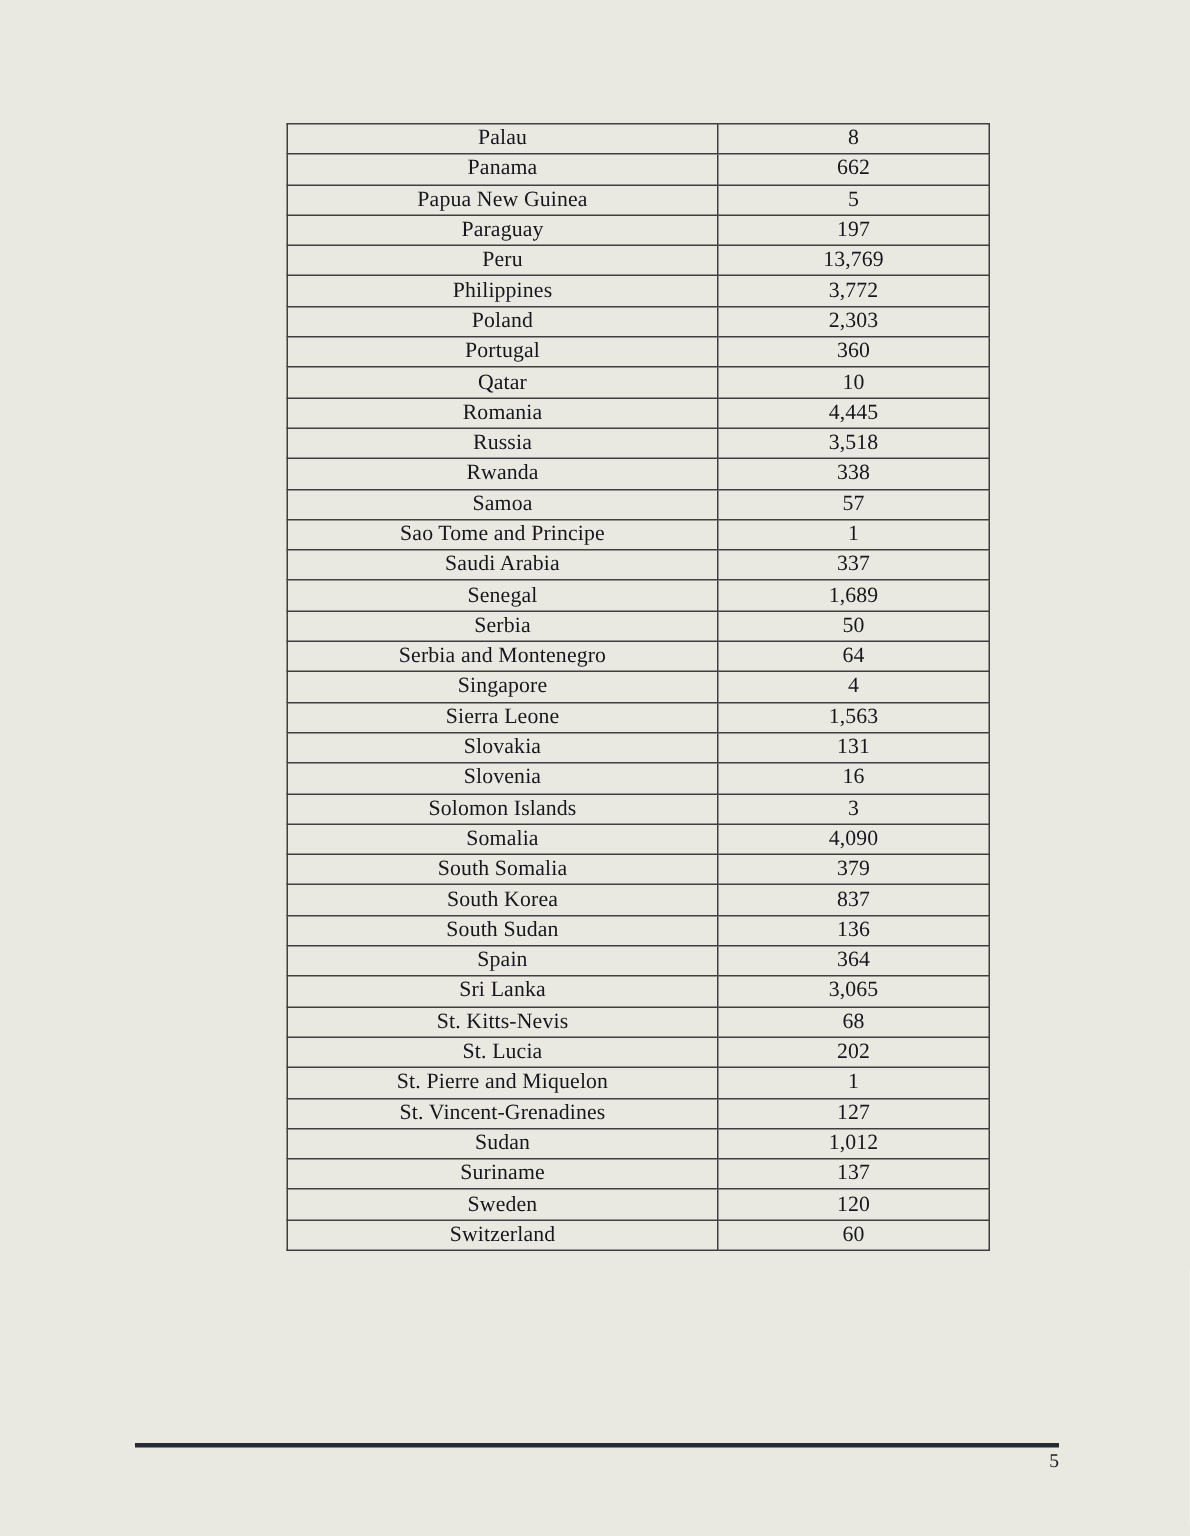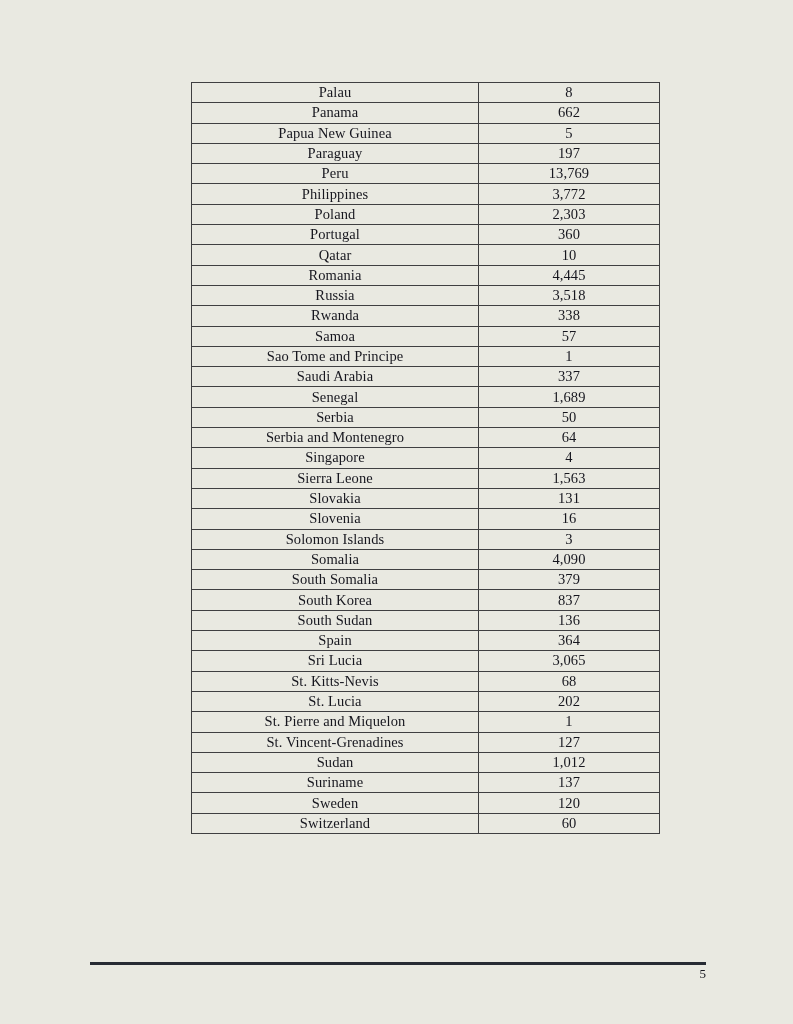--- a/index.html
+++ b/index.html
@@ -169,21 +169,21 @@
         </tr>
         <tr>
           <td class="col-country">South Sudan</td>
           <td class="col-value">136</td>
         </tr>
         <tr>
           <td class="col-country">Spain</td>
           <td class="col-value">364</td>
         </tr>
         <tr>
-          <td class="col-country">Sri Lucia</td>
+          <td class="col-country">Sri Lanka</td>
           <td class="col-value">3,065</td>
         </tr>
         <tr>
           <td class="col-country">St. Kitts-Nevis</td>
           <td class="col-value">68</td>
         </tr>
         <tr>
           <td class="col-country">St. Lucia</td>
           <td class="col-value">202</td>
         </tr>

